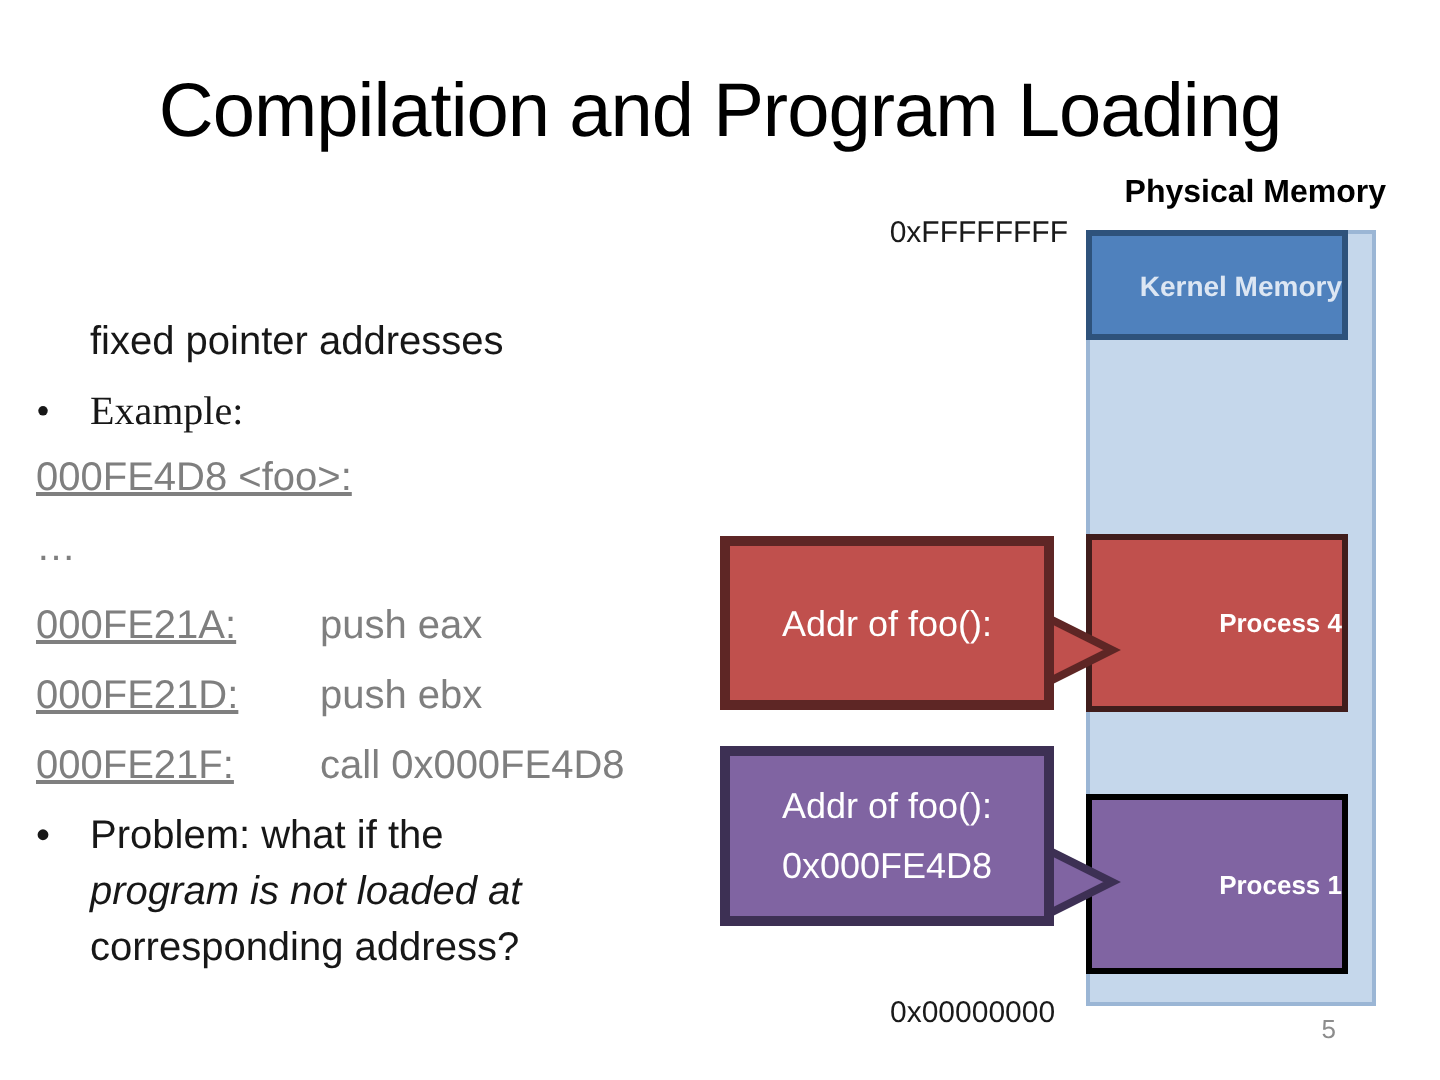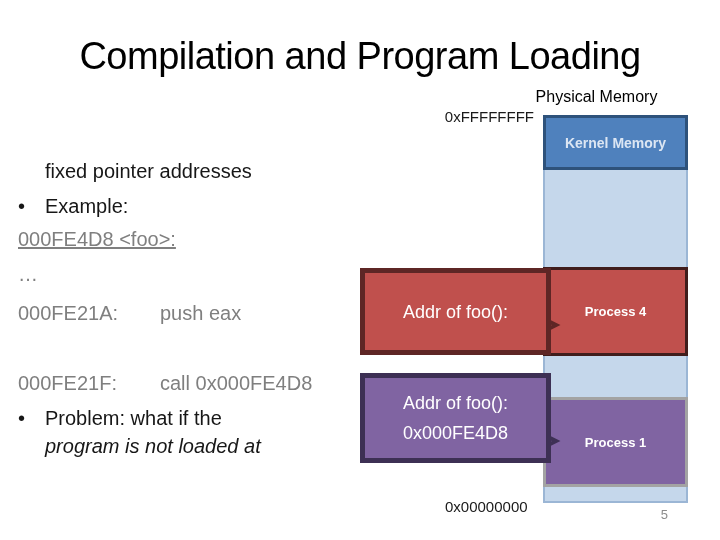--- a/index.html
+++ b/index.html
@@ -4,48 +4,48 @@
 <style>
   html,body{margin:0;padding:0;background:#ffffff;}
   .slide{position:relative;width:720px;height:540px;background:#ffffff;overflow:hidden;
          font-family:"Liberation Sans", sans-serif;border-radius:24px;}
   .title{position:absolute;top:34px;left:0;width:720px;text-align:center;
          font-size:38px;line-height:44px;color:#000;letter-spacing:-0.5px;white-space:nowrap;}
   
   .bline{position:absolute;font-size:20px;line-height:22px;color:#171717;white-space:pre;}
   .bline .marker{display:inline-block;width:27px;}
   .gray{color:#7f7f7f;}
-  .addr{display:inline-block;width:142px;}
+  .addr{display:inline-block;width:142px;text-decoration:underline;}
   .l1{left:18px;top:131px;}
   .l2{left:45px;top:160px;}
-  .l3{left:18px;top:195px;}
+  .l3{left:18px;top:195px;font-family:Liberation Serif, serif;}
   .l4{left:18px;top:228px;text-decoration:underline;}
   .l5{left:18px;top:263px;}
   .l6{left:18px;top:302px;}
   .l7{left:18px;top:337px;}
   .l8{left:18px;top:372px;}
   .l9{left:18px;top:407px;}
   .l10{left:45px;top:435px;font-style:italic;}
   .l11{left:45px;top:463px;}
   
-  .phys-label{position:absolute;left:500px;top:88px;width:193px;text-align:center;
-              font-size:16px;font-weight:normal;color:#000;}
+  .phys-label{position:absolute;left:500px;top:88px;width:193px;text-align:right;
+              font-size:16px;font-weight:bold;color:#000;}
   .addr-top{position:absolute;left:384px;top:108px;width:150px;text-align:right;
             font-size:15px;color:#1a1a1a;}
   .addr-bottom{position:absolute;left:445px;top:498px;font-size:15px;color:#1a1a1a;}
   .memcol{position:absolute;left:543px;top:115px;width:145px;height:388px;
           background:#c5d7eb;border:2px solid #9bb6d5;box-sizing:border-box;z-index:1;}
-  .seg{position:absolute;width:145px;box-sizing:border-box;z-index:1;
-       display:flex;align-items:center;justify-content:center;
+  .seg{position:absolute;width:131px;box-sizing:border-box;z-index:1;
+       display:flex;align-items:center;justify-content:flex-end;
        font-size:13px;font-weight:bold;color:#ffffff;}
   .seg-kernel{left:543px;top:115px;height:55px;background:#4f81bd;border:3px solid #2e527b;
               color:#dce6f3;font-size:14px;}
   .seg-p2{left:543px;top:267px;height:89px;background:#c0504d;border:3px solid #401d1c;}
-  .seg-p1{left:543px;top:397px;height:90px;background:#8064a2;border:3px solid #a3a3a3;}
-  .callout{position:absolute;left:360px;width:191px;box-sizing:border-box;z-index:3;
+  .seg-p1{left:543px;top:397px;height:90px;background:#8064a2;border:3px solid #000000;}
+  .callout{position:absolute;left:360px;width:167px;box-sizing:border-box;z-index:3;
            display:flex;flex-direction:column;align-items:center;justify-content:center;
            font-size:18px;line-height:30px;color:#ffffff;text-align:center;}
   .callout-red{top:268px;height:87px;background:#c0504d;border:5px solid #5e2625;}
   .callout-purple{top:373px;height:90px;background:#8064a2;border:5px solid #3d3054;}
   .tail{position:absolute;z-index:2;}
   .tail-red{left:521px;top:305px;}
   .tail-purple{left:521px;top:421px;}
   .page-num{position:absolute;left:652px;top:507px;width:16px;text-align:right;
             font-size:13px;color:#8c8c8c;}
 </style>
@@ -54,23 +54,25 @@
 
 <div class="slide">
 
   <div class="title">Compilation and Program Loading</div>
 
   <div class="bline l2">fixed pointer addresses</div>
   <div class="bline l3"><span class="marker">•</span><span>Example:</span></div>
   <div class="bline l4 gray">000FE4D8 &lt;foo&gt;:</div>
   <div class="bline l5 gray">…</div>
   <div class="bline l6 gray"><span class="addr">000FE21A:</span><span>push eax</span></div>
+  <div class="bline l7 gray"><span class="addr">000FE21D:</span><span>push ebx</span></div>
   <div class="bline l8 gray"><span class="addr">000FE21F:</span><span>call 0x000FE4D8</span></div>
   <div class="bline l9"><span class="marker">•</span><span>Problem: what if the</span></div>
   <div class="bline l10">program is not loaded at</div>
+  <div class="bline l11">corresponding address?</div>
 
   <div class="phys-label">Physical Memory</div>
   <div class="addr-top">0xFFFFFFFF</div>
 
   <div class="memcol"></div>
 
   <div class="seg seg-kernel">
     <span>Kernel Memory</span>
   </div>
   <div class="seg seg-p2">

